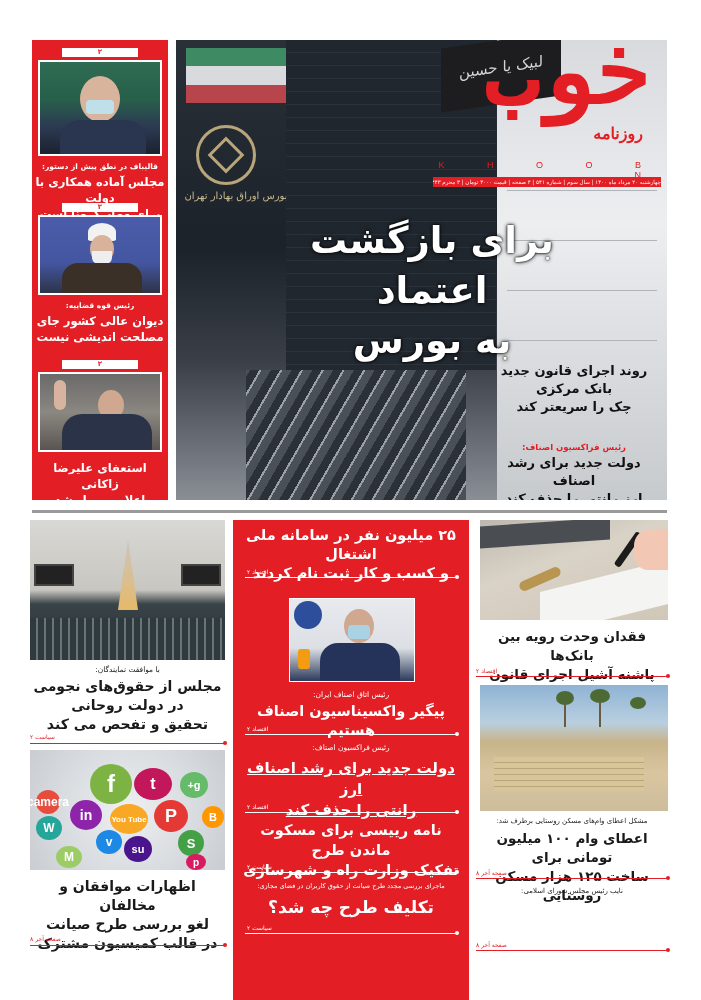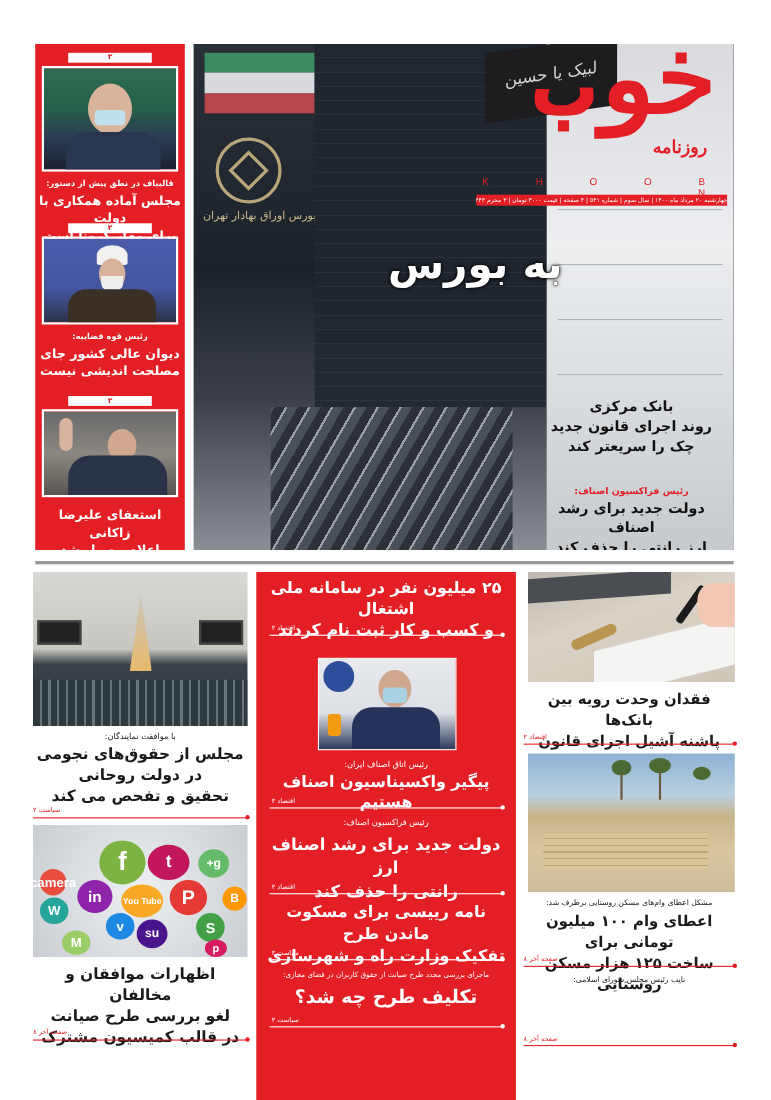--- a/index.html
+++ b/index.html
@@ -134,26 +134,27 @@
     <div class="black-flag">
         <span>لبیک یا حسین</span>
       </div>
     <div class="logo-main">خوب</div>
     <div class="logo-sub">روزنامه</div>
   </div>
   <div class="latin-strip">K H O O B N</div>
   <div class="date-strip">چهارشنبه ۲۰ مرداد ماه ۱۴۰۰ | سال سوم | شماره ۵۴۱ | ۴ صفحه | قیمت ۳۰۰۰ تومان | ۳ محرم ۱۴۴۳ | ۱۱ آگوست ۲۰۲۱</div>
 
   <div class="hero-headline">
+    <div>برای بازگشت اعتماد</div>
     <div>به بورس</div>
   </div>
 
   <div class="side-story" style="top:322px">
+    <div class="title">روند اجرای قانون جدید</div>
     <div class="title">بانک مرکزی</div>
-    <div class="title">روند اجرای قانون جدید</div>
     <div class="title">چک را سریعتر کند</div>
   </div>
   <div class="side-story" style="top:402px">
     <div class="kicker">رئیس فراکسیون اصناف:</div>
     <div class="title">دولت جدید برای رشد اصناف</div>
     <div class="title">ارز رانتی را حذف کند</div>
   </div>
 </div>
 
 <div class="abs rule"></div>
@@ -216,21 +217,21 @@
   </div>
 
   <div class="story-kicker" style="top:170px">رئیس اتاق اصناف ایران:</div>
   <div class="story-title" style="top:182px;font-size:14.5px;">
     <div>پیگیر واکسیناسیون اصناف هستیم</div>
   </div>
   <div class="ref-label" style="top:205px">اقتصاد ۲</div>
   <div class="ref-line" style="top:214px"></div>
 
   <div class="story-kicker" style="top:223px">رئیس فراکسیون اصناف:</div>
-  <div class="story-title" style="top:238px;font-size:15px;line-height:21px;">
+  <div class="story-title" style="top:238px;font-size:15px;line-height:21px;text-decoration:underline;">
     <div>دولت جدید برای رشد اصناف ارز</div>
     <div>رانتی را حذف کند</div>
   </div>
   <div class="ref-label" style="top:283px">اقتصاد ۲</div>
   <div class="ref-line" style="top:292px"></div>
 
   <div class="story-title" style="top:300px;font-size:14.5px;line-height:20px;">
     <div>نامه رییسی برای مسکوت ماندن طرح</div>
     <div>تفکیک وزارت راه و شهرسازی</div>
   </div>

